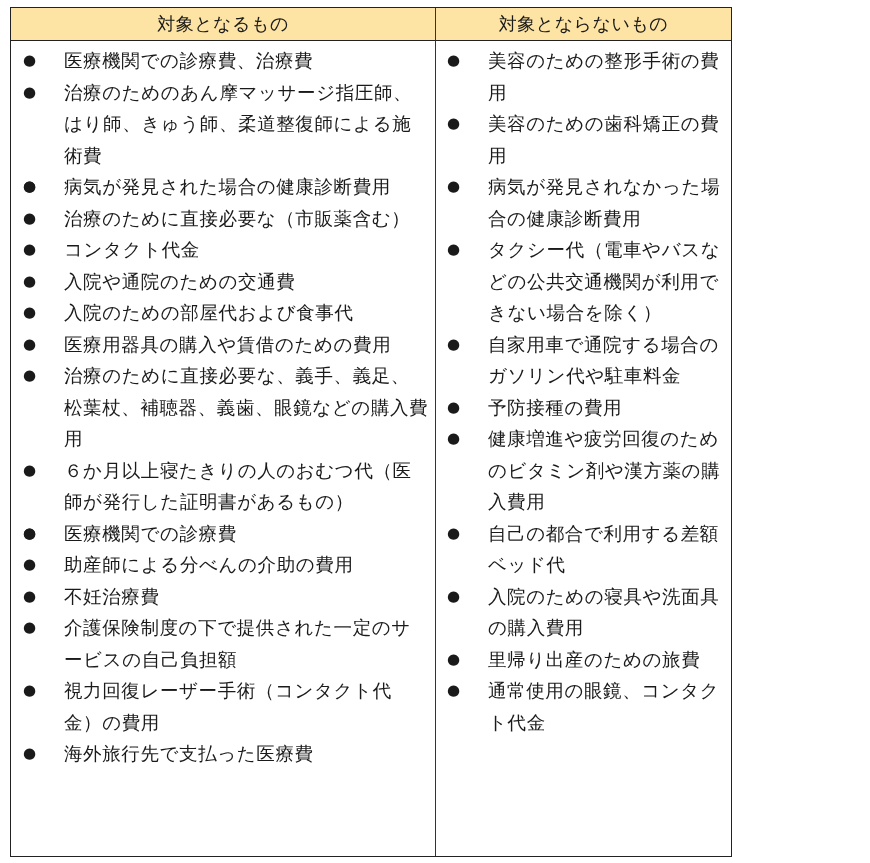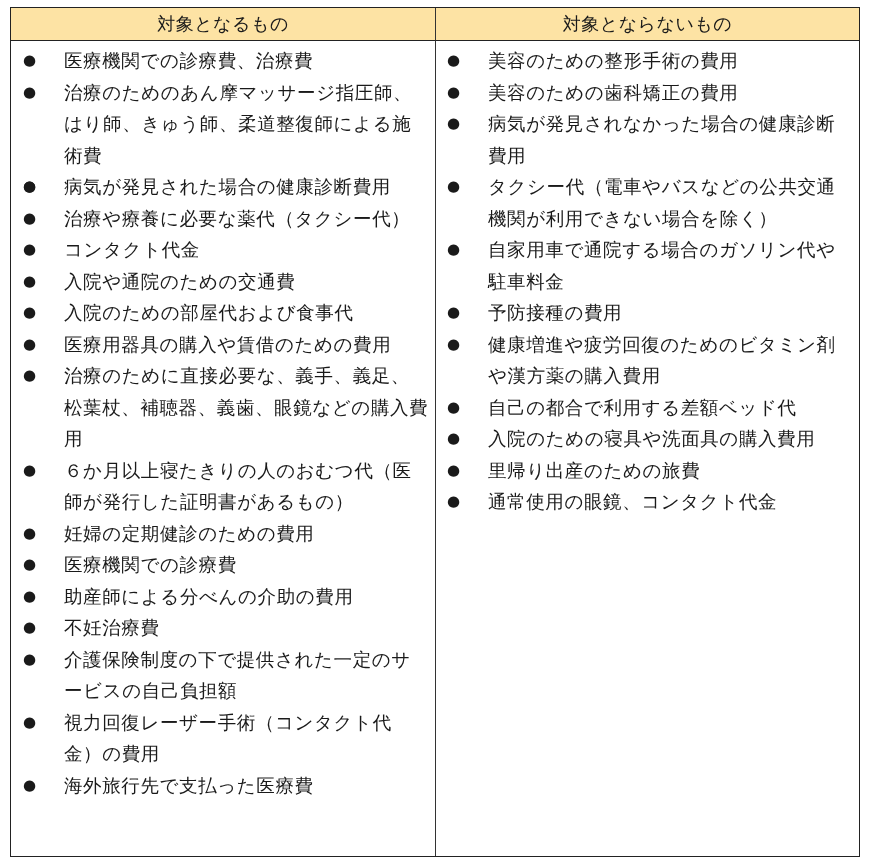--- a/index.html
+++ b/index.html
@@ -12,21 +12,21 @@
       height: 863px;
       position: relative;
       font-family: "DejaVu Sans", "Liberation Sans", sans-serif;
       color: #1a1a1a;
       overflow: hidden;
     }
     .table {
       position: absolute;
       left: 10px;
       top: 7px;
-      width: 850px;
+      width: 722px;
       height: 850px;
       border: 1.5px solid #222;
       box-sizing: border-box;
       display: grid;
       grid-template-columns: 425px 1fr;
       grid-template-rows: 33px 1fr;
     }
     .head {
       background: #fde3a4;
       border-bottom: 1.5px solid #222;
@@ -73,28 +73,28 @@
   </div>
   <div class="head right">
     <span>対象とならないもの</span>
   </div>
   <div class="col left">
     <ul id="list-0">
         <li><span class="bullet">●</span><span>医療機関での診療費、治療費</span></li>
         <li><span class="bullet">●</span><span>治療のためのあん摩マッサージ指圧師、はり師、きゅう師、柔道整復師による施術費</span></li>
         <li><span class="bullet">●</span></li>
         <li><span class="bullet">●</span><span>病気が発見された場合の健康診断費用</span></li>
-        <li><span class="bullet">●</span><span>治療や療養に必要な薬代（タクシー代）</span></li>
+        <li><span class="bullet">●</span><span>治療のために直接必要な（市販薬含む）</span></li>
         <li><span class="bullet">●</span><span>コンタクト代金</span></li>
         <li><span class="bullet">●</span><span>入院や通院のための交通費</span></li>
         <li><span class="bullet">●</span><span>入院のための部屋代および食事代</span></li>
         <li><span class="bullet">●</span><span>医療用器具の購入や賃借のための費用</span></li>
         <li><span class="bullet">●</span><span>治療のために直接必要な、義手、義足、松葉杖、補聴器、義歯、眼鏡などの購入費用</span></li>
         <li><span class="bullet">●</span><span>６か月以上寝たきりの人のおむつ代（医師が発行した証明書があるもの）</span></li>
-        <li><span class="bullet">●</span><span>妊婦の定期健診のための費用</span></li>
+        <li><span class="bullet">●</span></li>
         <li><span class="bullet">●</span><span>医療機関での診療費</span></li>
         <li><span class="bullet">●</span><span>助産師による分べんの介助の費用</span></li>
         <li><span class="bullet">●</span><span>不妊治療費</span></li>
         <li><span class="bullet">●</span><span>介護保険制度の下で提供された一定のサービスの自己負担額</span></li>
         <li><span class="bullet">●</span><span>視力回復レーザー手術（コンタクト代金）の費用</span></li>
         <li><span class="bullet">●</span><span>海外旅行先で支払った医療費</span></li>
       </ul>
   </div>
   <div class="col right">
     <ul id="list-1">

